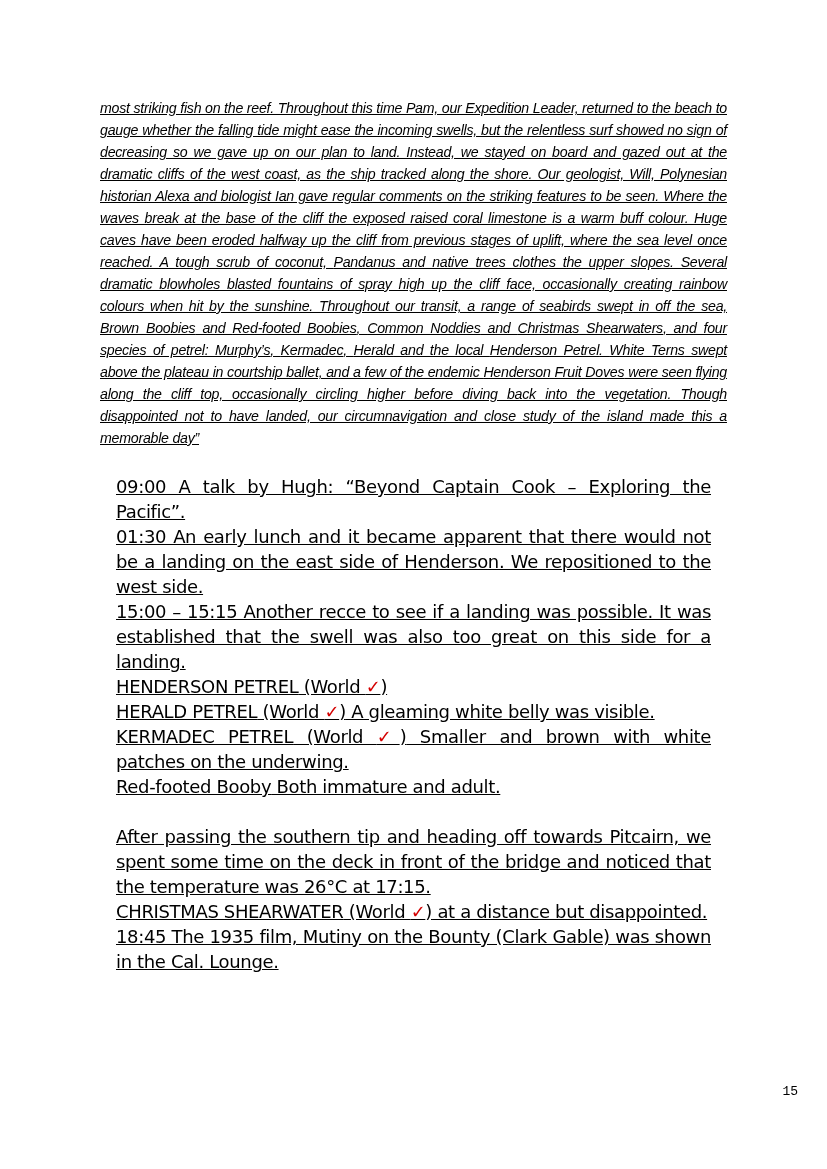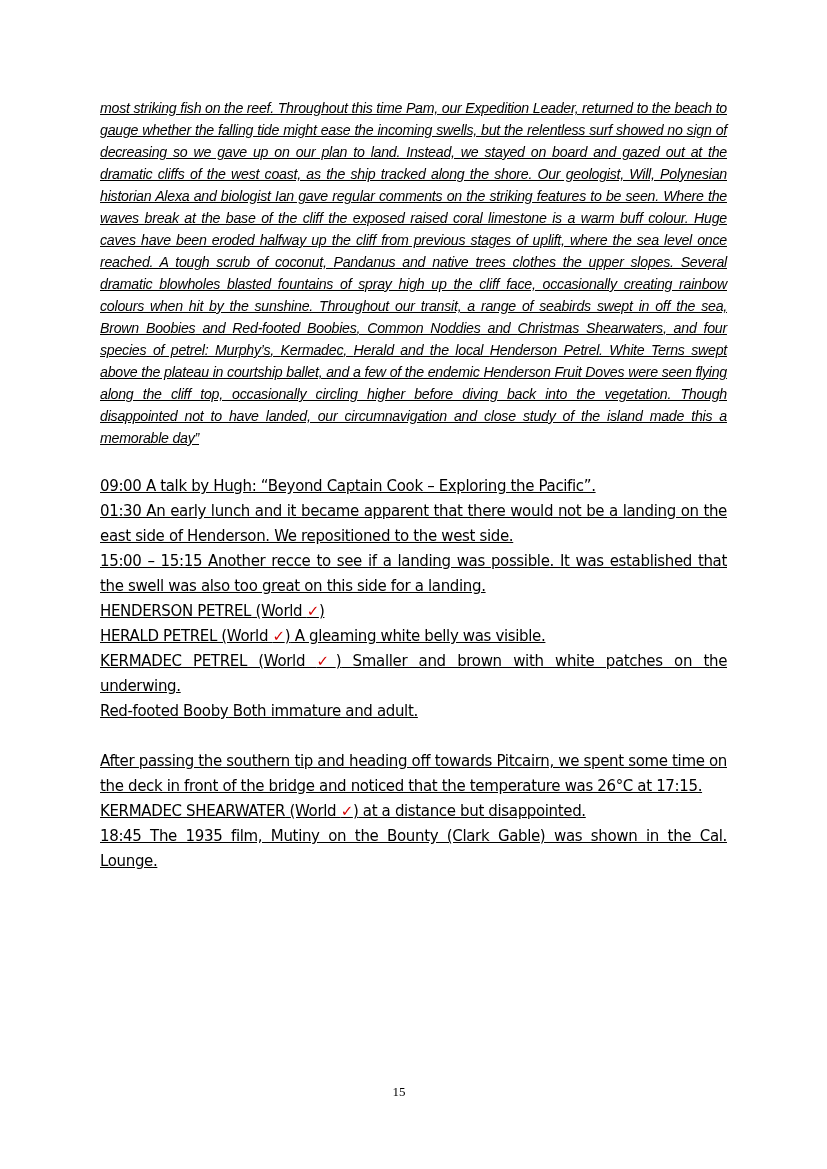--- a/index.html
+++ b/index.html
@@ -26,37 +26,37 @@
       font-style: italic;
       font-size: 14.2px;
       line-height: 22px;
       text-align: justify;
       letter-spacing: -0.25px;
       margin: 0;
     }
     .u { text-decoration: underline; }
     .diary {
       font-family: "DejaVu Sans", sans-serif;
-      font-size: 15px;
+      font-size: 18px;
       line-height: 25px;
       text-align: justify;
       letter-spacing: -0.35px;
-      margin: 0;
+      margin: 16px;
     }
     .diary p { margin: 0; }
     .gap { height: 25px; }
     .check { color: #d40000; }
     .first-diary { margin-top: 25px; }
     .page-number {
       position: absolute;
       top: 1084px;
       left: 0;
       width: 798px;
-      text-align: center;
-      font-family: Liberation Serif, serif;
+      text-align: right;
+      font-family: Liberation Mono, monospace;
       font-size: 13px;
     }
   </style>
 </head>
 <body>
 
 <div class="page">
 
   <p class="quote"><span>most striking fish on the reef. Throughout this time Pam, our Expedition Leader, returned to the beach to gauge whether the falling tide might ease the incoming swells, but the relentless surf showed no sign of decreasing so we gave up on our plan to land. Instead, we stayed on board and gazed out at the dramatic cliffs of the west coast, as the ship tracked along the shore. Our geologist, Will, Polynesian historian Alexa and biologist Ian gave regular comments on the striking features to be seen. Where the waves break at the base of the cliff the exposed raised coral limestone is a warm buff colour. Huge caves have been eroded halfway up the cliff from previous stages of uplift, where the sea level once reached. A tough scrub of coconut, </span><span class="u">Pandanus</span><span> and native trees clothes the upper slopes. Several dramatic blowholes blasted fountains of spray high up the cliff face, occasionally creating rainbow colours when hit by the sunshine. Throughout our transit, a range of seabirds swept in off the sea, </span><span class="u">Brown Boobies</span><span> and </span><span class="u">Red-footed Boobies</span><span>, </span><span class="u">Common Noddies</span><span> and </span><span class="u">Christmas Shearwaters</span><span>, and four species of petrel: </span><span class="u">Murphy’s</span><span>, </span><span class="u">Kermadec</span><span>, </span><span class="u">Herald</span><span> and the local </span><span class="u">Henderson Petrel</span><span>.  </span><span class="u">White Terns</span><span> swept above the plateau in courtship ballet, and a few of the endemic </span><span class="u">Henderson Fruit Doves</span><span> were seen flying along the cliff top, occasionally circling higher before diving back into the vegetation. Though disappointed not to have landed, our circumnavigation and close study of the island made this a memorable day”</span></p>
 
@@ -70,19 +70,19 @@
     <p><span class="u">HERALD PETREL</span><span> (World </span><span class="check">✓</span><span>)</span><span> A gleaming white belly was visible.</span></p>
 
     <p><span class="u">KERMADEC PETREL</span><span> (World </span><span class="check">✓</span><span>)</span><span> Smaller and brown with white patches on the underwing.</span></p>
 
     <p><span class="u">Red-footed Booby</span><span> Both immature and adult.</span></p>
 
     <div class="gap"></div>
 
     <p>After passing the southern tip and heading off towards Pitcairn, we spent some time on the deck in front of the bridge and noticed that the temperature was 26°C at 17:15.</p>
 
-    <p><span class="u">KERMADEC SHEARWATER</span><span> (World </span><span class="check">✓</span><span>)</span><span> at a distance but disappointed.</span></p>
+    <p><span class="u">CHRISTMAS SHEARWATER</span><span> (World </span><span class="check">✓</span><span>)</span><span> at a distance but disappointed.</span></p>
 
     <p>18:45 The 1935 film, Mutiny on the Bounty (Clark Gable) was shown in the Cal. Lounge.</p>
   </div>
 </div>
 
 <div class="page-number">15</div>
 
 </body></html>

